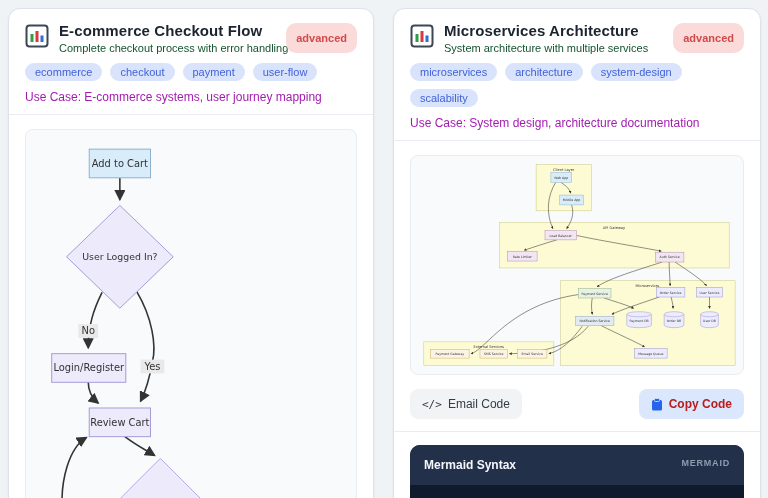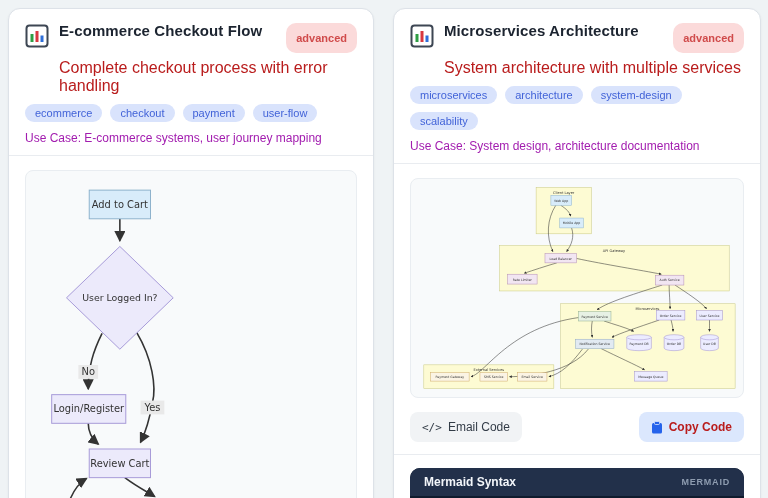--- a/index.html
+++ b/index.html
@@ -7,21 +7,21 @@
     font-family:"Liberation Sans", sans-serif; background:#eff3f5; }
   .stage { position:relative; width:768px; height:374px; }
   .card { position:absolute; top:8px; background:#ffffff; border:1px solid #dde2e8;
     border-radius:12px; box-shadow:0 1px 3px rgba(0,0,0,.05); }
   .card.left  { left:8px;   width:366px; height:560px; }
   .card.right { left:393px; width:368px; height:760px; }
   .card-head { padding:13px 16px 10px 16px; position:relative; }
   .head-row { display:flex; align-items:flex-start; gap:10px; }
   .chart-ico { width:24px; height:24px; flex:0 0 auto; margin-top:2px; }
   .title { font-size:15px; font-weight:700; color:#1c2430; letter-spacing:.1px; }
-  .desc { font-size:16px; color:#b91c1c; margin-top:20px; }
+  .desc { font-size:11px; color:#14532d; margin-top:3px; }
   .badge { position:absolute; top:14px; right:16px; background:#fbdada; color:#d04b4b;
     font-size:11px; font-weight:600; padding:9px 10px; border-radius:10px; }
   .tags { display:flex; gap:8px; margin-top:9px; flex-wrap:wrap; }
   .tag { background:#d9e3fc; color:#4263d8; font-size:11px; padding:3px 10px;
     border-radius:10px; }
   .usecase { margin-top:9px; font-size:12px; color:#a21caf; }
   .divider { border-top:1px solid #e9ecf0; }
   .diag-wrap { margin:14px 16px; background:#f8fafb; border:1px solid #e9edf1;
     border-radius:8px; overflow:hidden; }
   .diag-wrap.left-d { height:390px; padding:0; }
@@ -30,21 +30,21 @@
   .btn-row { display:flex; justify-content:space-between; align-items:center;
     margin:2px 16px 12px 16px; }
   .btn { display:inline-flex; align-items:center; gap:6px; font-size:12px;
     border:none; border-radius:8px; padding:8px 12px; cursor:pointer; }
   .btn.gray { background:#f1f3f5; color:#333c47; }
   .btn.blue { background:#dbe7fd; color:#b91c1c; font-weight:600; }
   .code-ico { font-family:"DejaVu Sans Mono", monospace; font-size:11px; color:#333c47; }
   .codepanel { margin:13px 16px 0 16px; border-radius:10px; overflow:hidden;
     background:#0f1b2d; }
   .codehead { background:#22304a; display:flex; justify-content:space-between;
-    align-items:center; padding:7px 14px; }
+    align-items:flex-start; padding:13px 14px; }
   .codehead .ct { color:#f3f6fa; font-size:12px; font-weight:700; }
   .codehead .lang { color:#8e9cb0; font-size:9px; font-weight:600; letter-spacing:.8px; }
   .codebody { padding:12px 14px; font-family:"DejaVu Sans Mono", monospace;
     font-size:11.5px; line-height:17.5px; color:#e4e9f0; white-space:pre; }
 </style>
 </head>
 <body>
 
 <div class="stage">
 

